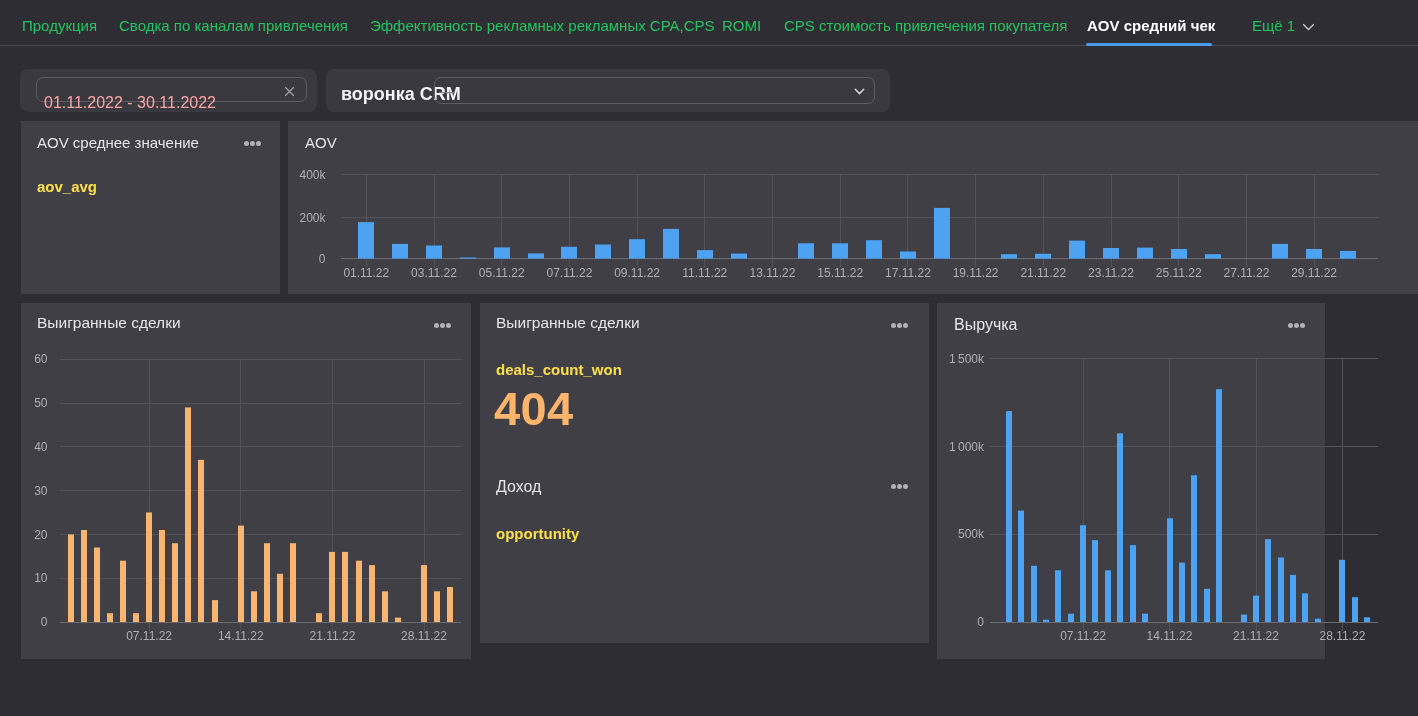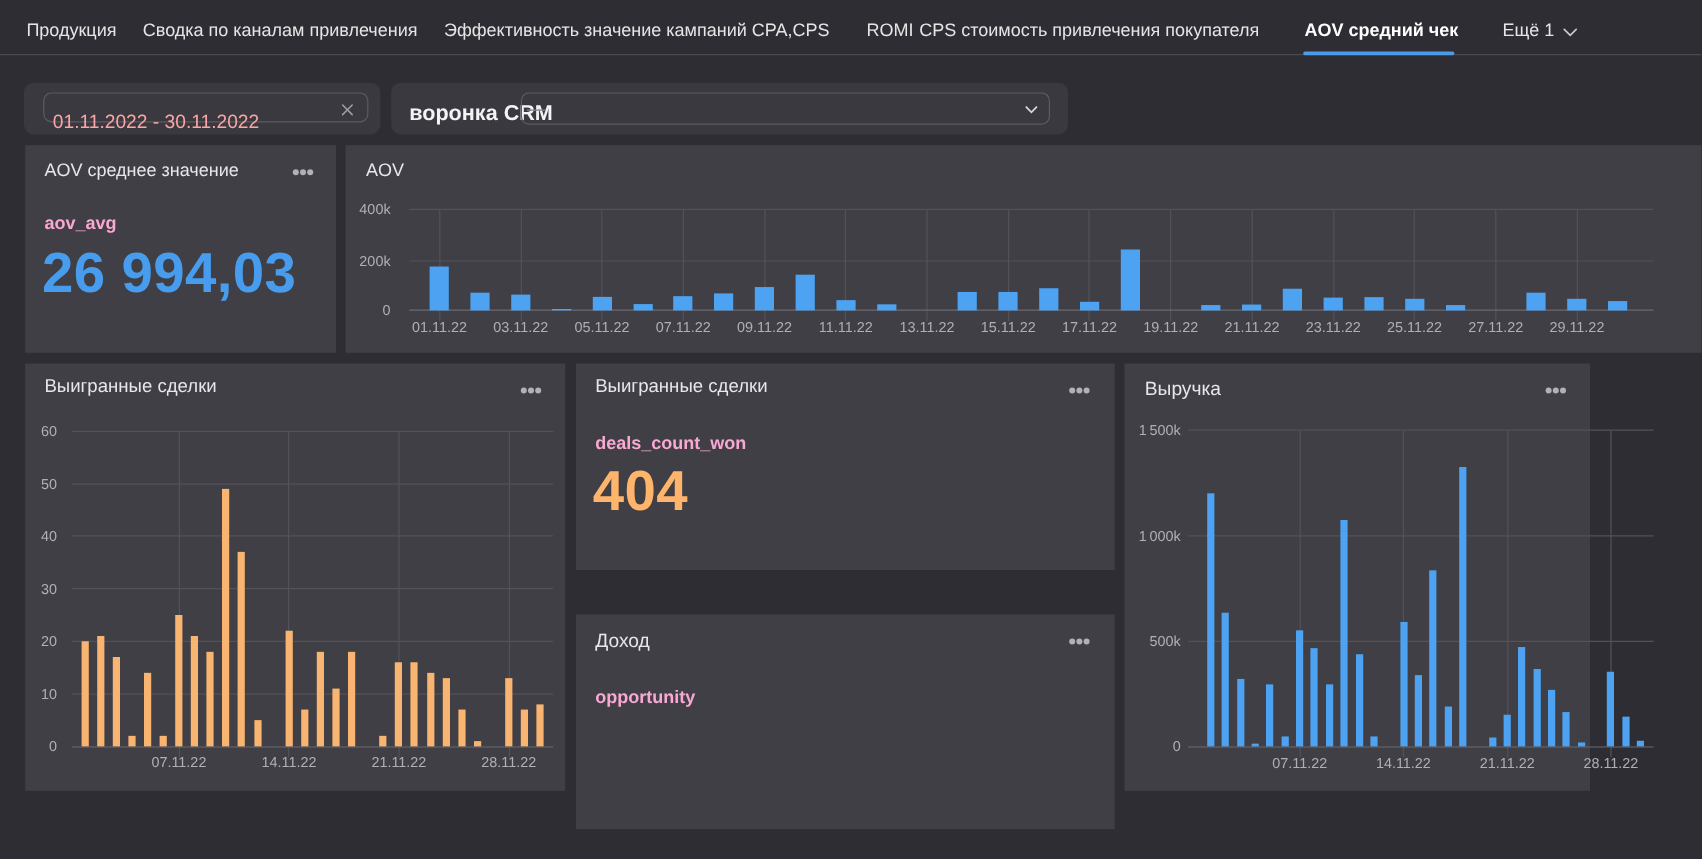--- a/index.html
+++ b/index.html
@@ -1,36 +1,36 @@
 <!DOCTYPE html>
 <html lang="ru"><head><meta charset="utf-8"><title>AOV средний чек</title>
 <style>
 *{margin:0;padding:0;box-sizing:border-box}
 html,body{width:1418px;height:716px;background:#2e2d34;font-family:"Liberation Sans",sans-serif;overflow:hidden}
 body{position:relative}
-.tab{position:absolute;top:18px;font-size:15px;line-height:16px;color:#e5e5e5;white-space:nowrap}
+.tab{position:absolute;top:18px;font-size:15px;line-height:16px;color:#22c55e;white-space:nowrap}
 .tab.act{color:#fff;font-weight:bold}
 .navline{position:absolute;left:0;right:0;top:45px;height:1px;background:#4b4a50}
 .underline{position:absolute;top:43px;height:3px;background:#4a9bea;border-radius:2px}
 .panel{position:absolute;background:#3a393f;border-radius:8px}
 .ctrl{position:absolute;border:1px solid #5c5b62;border-radius:7px;color:#f2f1f3;font-size:13px}
 .card{position:absolute;background:#403f46;border-radius:0}
 .ctitle{position:absolute;font-size:15px;color:#e7e6e9;white-space:nowrap}
 .dots{position:absolute;top:20px;display:flex;gap:1px}
 .dots i{width:5px;height:5px;border-radius:50%;background:#b2b1b6}
-.mname{position:absolute;left:16px;font-size:15px;font-weight:bold;color:#f9a8d4}
+.mname{position:absolute;left:16px;font-size:15px;font-weight:bold;color:#fde047}
 .mval{position:absolute;left:14px;font-size:47px;font-weight:bold;line-height:1;white-space:nowrap;letter-spacing:0.3px}
 svg text{font-family:"Liberation Sans",sans-serif}
 </style></head>
 <body>
 <span class="tab" style="left:22px">Продукция</span>
 <span class="tab" style="left:119px">Сводка по каналам привлечения</span>
-<span class="tab" style="left:370px">Эффективность значение кампаний CPA,CPS</span>
+<span class="tab" style="left:370px">Эффективность рекламных рекламных CPA,CPS</span>
 <span class="tab" style="left:722px">ROMI</span>
-<span class="tab" style="left:766px">CPS стоимость привлечения покупателя</span>
+<span class="tab" style="left:784px">CPS стоимость привлечения покупателя</span>
 <span class="tab act" style="left:1087px">AOV средний чек</span>
 <span class="tab" style="left:1252px">Ещё 1</span>
 <svg style="position:absolute;left:1302px;top:23px" width="13" height="9" viewBox="0 0 13 9">
     <path d="M1.5 1.5 L6.5 6.5 L11.5 1.5" stroke="#c9c8cd" stroke-width="1.4" fill="none" stroke-linecap="round"></path>
   </svg>
 <div class="navline"></div>
 <div class="underline" style="left:1086px;width:126px"></div>
 
 <div class="panel" style="left:20px;top:69px;width:297px;height:43px"></div>
 <div class="ctrl" style="left:36px;top:77px;width:271px;height:25px"></div>
@@ -48,21 +48,20 @@
   </svg>
 
 <div class="card" style="left:21px;top:121px;width:259px;height:173px">
   <span class="ctitle" style="left:16px;top:13px">AOV среднее значение</span>
   <div class="dots" style="right:19px">
       <i></i>
       <i></i>
       <i></i>
     </div>
   <span class="mname" style="top:57px">aov_avg</span>
-  <span class="mval" style="top:82px;color:#479ced">26 994,03</span>
 </div>
 <div class="card" style="left:288px;top:121px;width:1229px;height:173px">
   <span class="ctitle" style="left:17px;top:13px">AOV</span>
   <div class="dots" style="right:18px">
       <i></i>
       <i></i>
       <i></i>
     </div>
   <svg width="1099" height="173" style="position:absolute;left:0;top:0">
       <line x1="78.5" y1="53.5" x2="78.5" y2="146.7" stroke="#535258" stroke-width="1"></line>
@@ -193,21 +192,21 @@
 <div class="card" style="left:480px;top:303px;width:449px;height:172px">
   <span class="ctitle" style="left:16px;top:11px;font-size:15.5px">Выигранные сделки</span>
   <div class="dots" style="right:21px">
       <i></i>
       <i></i>
       <i></i>
     </div>
   <span class="mname" style="top:58px">deals_count_won</span>
   <span class="mval" style="top:82px;color:#ffb46c">404</span>
 </div>
-<div class="card" style="left:480px;top:512px;width:449px;height:179px">
+<div class="card" style="left:480px;top:464px;width:449px;height:179px">
   <span class="ctitle" style="left:16px;top:14px;font-size:16px">Доход</span>
   <div class="dots" style="right:21px">
       <i></i>
       <i></i>
       <i></i>
     </div>
   <span class="mname" style="top:61px">opportunity</span>
 </div>
 <div class="card" style="left:937px;top:303px;width:388px;height:356px">
   <span class="ctitle" style="left:17px;top:13px;font-size:16px">Выручка</span>

